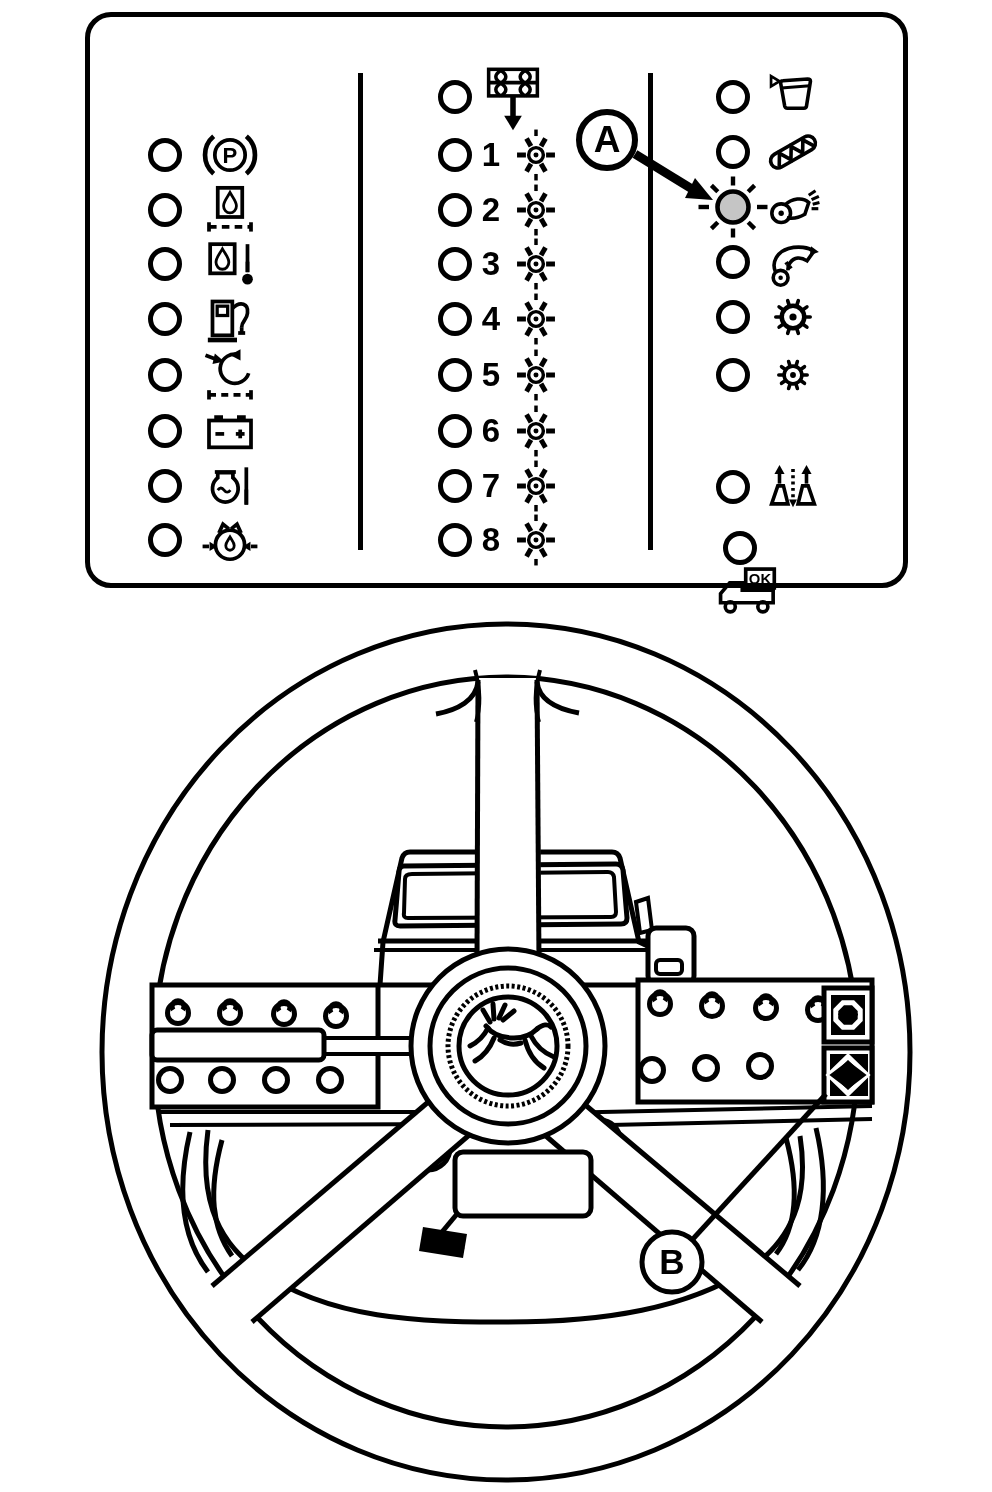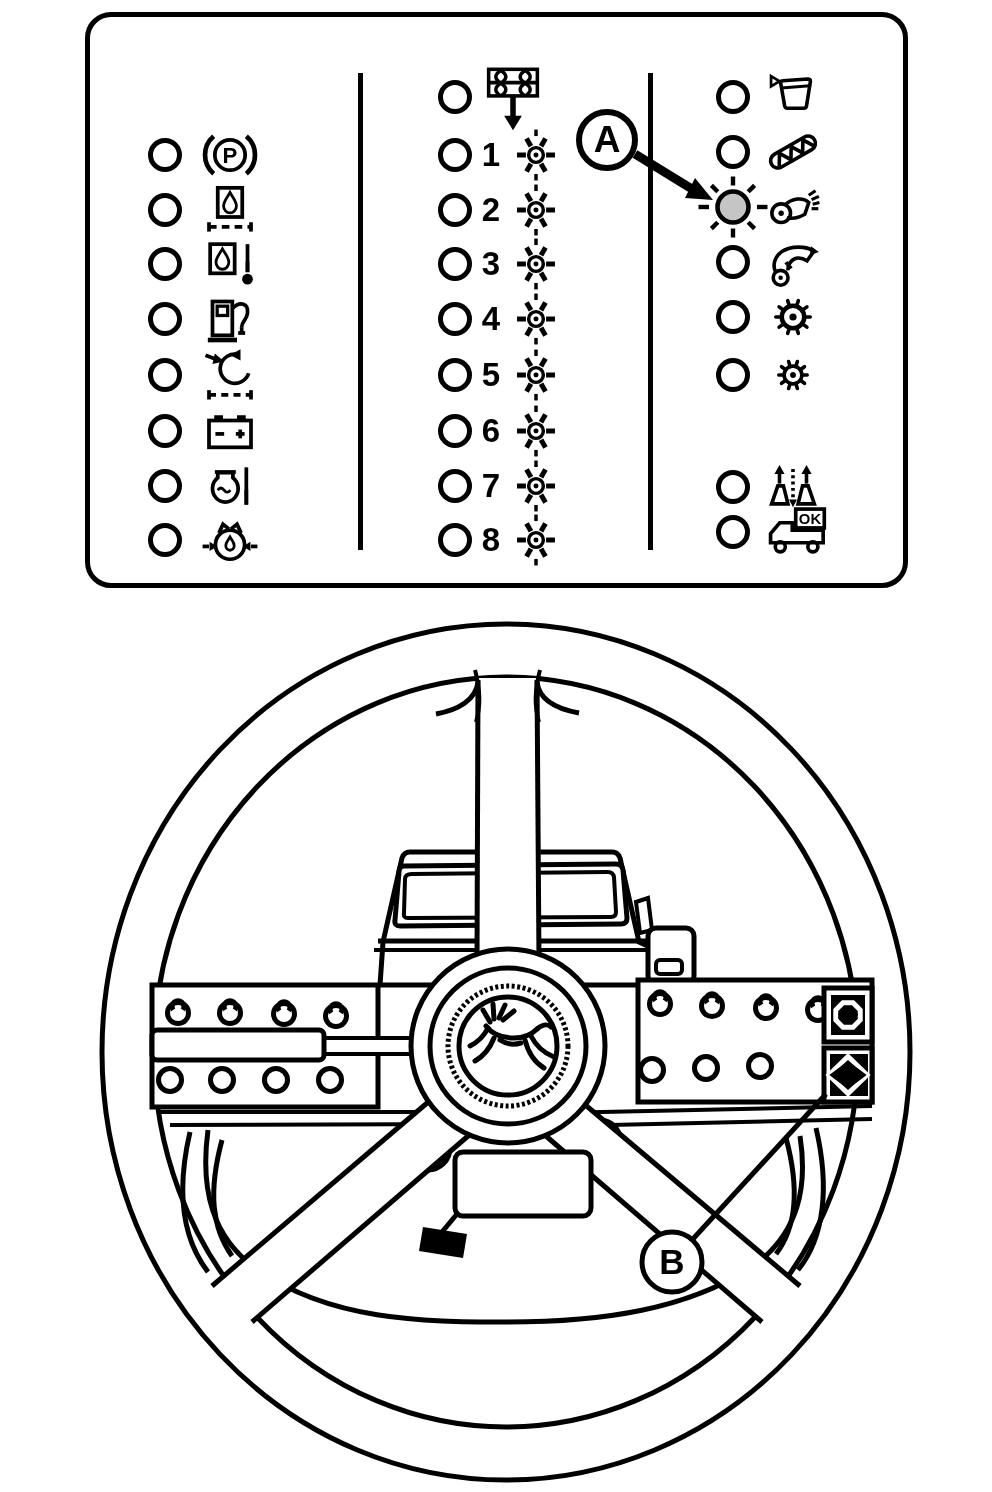--- a/index.html
+++ b/index.html
@@ -368,21 +368,21 @@
         <path d="M5,39 L10.5,23 L15.5,23 L19.5,39 Z" stroke-width="3"></path>
         <path d="M28.5,39 L32.5,23 L37.5,23 L43,39 Z" stroke-width="3"></path>
         <line x1="12" y1="21" x2="12" y2="10" stroke-width="3"></line>
           <polygon points="7.5,12.5 12,4.5 16.5,12.5" class="f"></polygon>
         <line x1="36" y1="21" x2="36" y2="10" stroke-width="3"></line>
           <polygon points="31.5,12.5 36,4.5 40.5,12.5" class="f"></polygon>
         <line x1="24" y1="8" x2="24" y2="36" stroke-width="3.4" stroke-dasharray="2.6,3"></line>
         <polygon points="20.5,35 27.5,35 24,42" class="f"></polygon>
       </svg>
     </div>
-    <div class="row" style="left:626px;top:498px;">
+    <div class="row" style="left:626px;top:514px;flex-direction:column;">
       <span class="lamp gapR"></span>
       <svg class="ic" width="64" height="55" viewBox="0 0 56 48">
         <path d="M4,33 L4,25 L12,15.5 L23,15.5 L23,22 L50,22 L50,33 Z"></path>
         <circle cx="12.5" cy="36.5" r="4.4" stroke-width="3"></circle>
           <circle cx="41" cy="36.5" r="4.4" stroke-width="3"></circle>
         <rect x="26" y="3.5" width="25" height="16.5" stroke-width="3.4" fill="#fff"></rect>
         <text x="38.5" y="16.5" font-size="13" text-anchor="middle">OK</text>
       </svg>
     </div>
 

